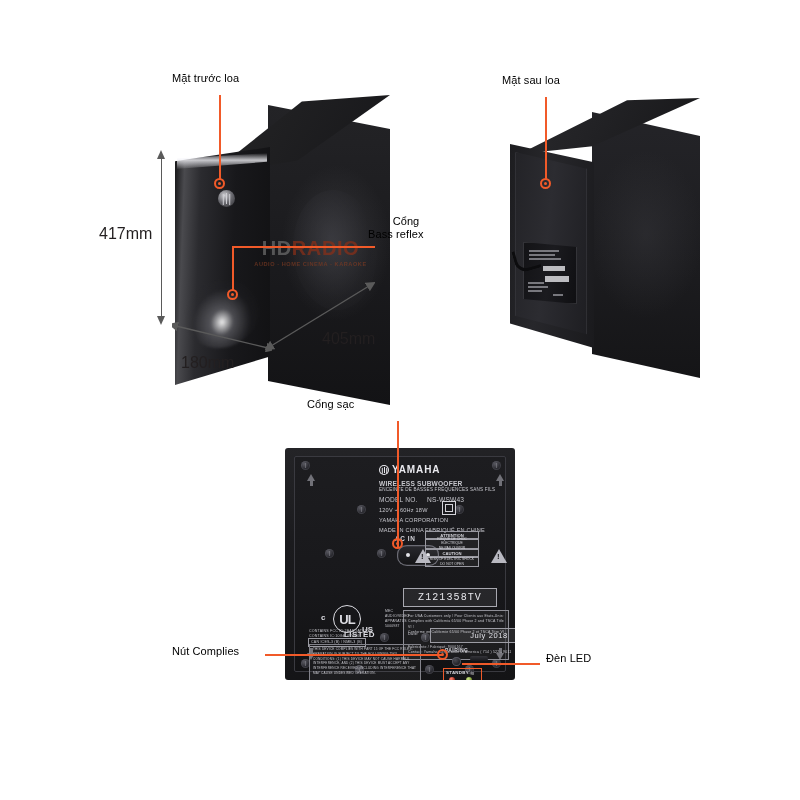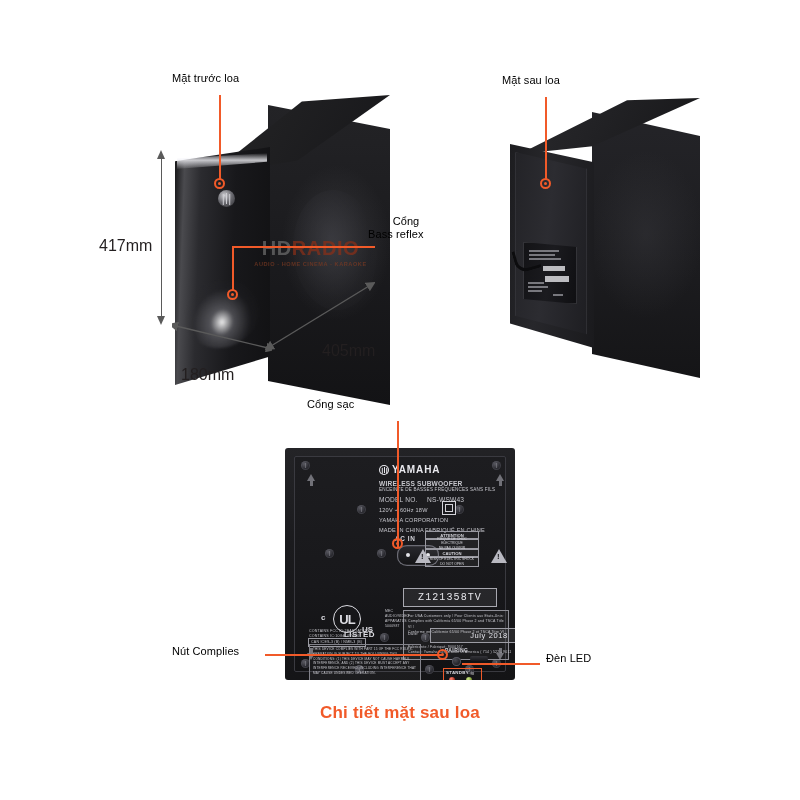--- a/index.html
+++ b/index.html
@@ -60,21 +60,21 @@
 
   
   .dim-line-v { background: #5a5a5a; width: 1.4px; }
   .arrow-head {
     width: 0; height: 0;
     border-left: 4.5px solid transparent;
     border-right: 4.5px solid transparent;
   }
   .ah-up   { border-bottom: 9px solid #5a5a5a; }
   .ah-down { border-top: 9px solid #5a5a5a; }
-  .dim-text { font-size: 16px; color: #231f20; white-space: nowrap; margin-top: 12px; }
+  .dim-text { font-size: 16px; color: #231f20; white-space: nowrap; }
 
   
   .sub-front { left: 175px; top: 95px; width: 215px; height: 290px; }
 
   
   .sf-top {
     left: 0px; top: 0px; width: 215px; height: 80px;
     background: linear-gradient(120deg,#2a2a2c 0%, #202022 45%, #17171a 100%);
     clip-path: polygon(16% 100%, 59% 8%, 100% 0%, 57% 82%);
   }
@@ -539,15 +539,14 @@
   <div class="abs lead-v" style="left:397px; top:421px; height:126px;"></div>
   <div class="abs dot" style="left:392px; top:538px;"></div>
 
   <div class="abs anno" style="left:172px; top:645px;">Nút Complies</div>
   <div class="abs lead-h" style="left:265px; top:654px; width:178px;"></div>
   <div class="abs dot" style="left:437px; top:649px;"></div>
 
   <div class="abs anno" style="left:546px; top:652px;">Đèn LED</div>
   <div class="abs lead-h" style="left:462px; top:663px; width:78px;"></div>
 
-  <div class="abs caption">Chi tiết mặt sau loa</div>
 
 </div>
 
 </body></html>

